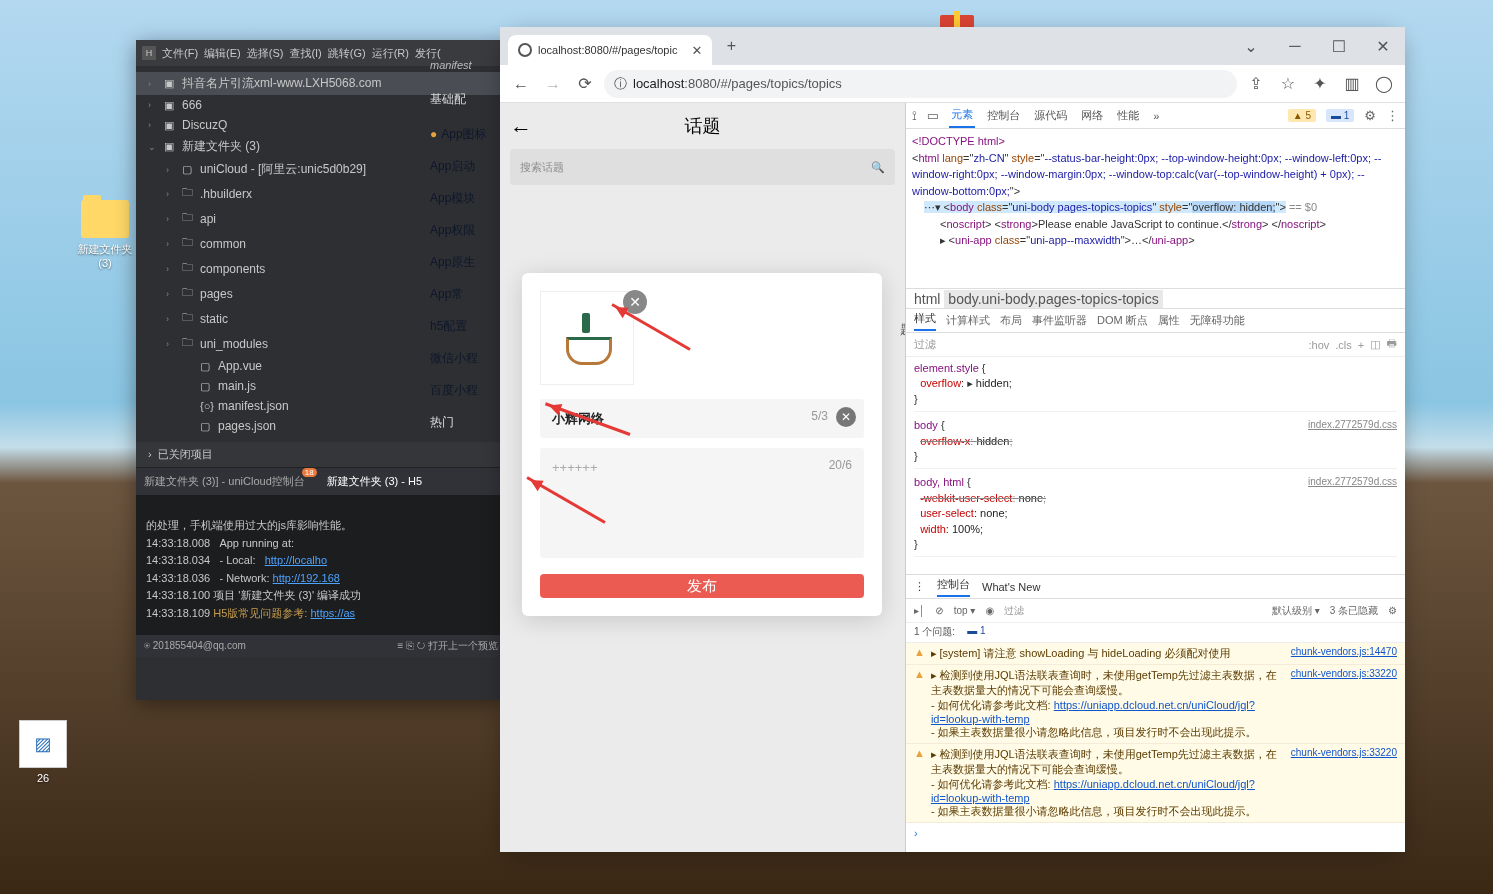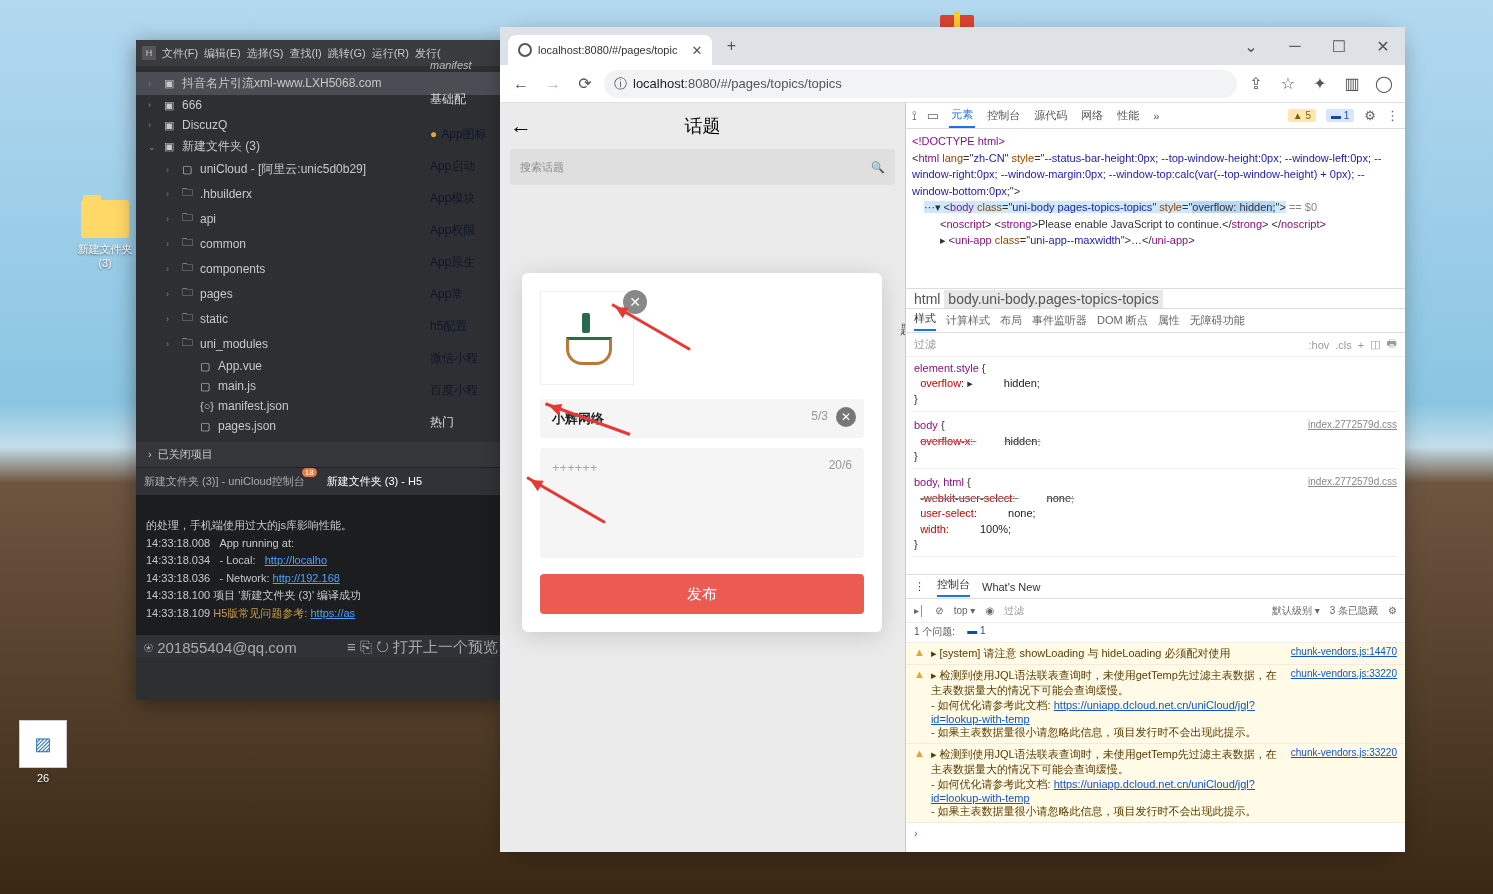--- a/index.html
+++ b/index.html
@@ -25,21 +25,21 @@
 .ide-tree-item .chev { width: 10px; color: #888; font-size: 9px; }
 .ide-tree-item .ico { width: 12px; font-size: 11px; }
 .ide-section { padding: 5px 12px; background: #34363a; font-size: 11px; }
 .ide-tabs { height: 28px; background: #303237; display: flex; align-items: center; padding: 0 8px; font-size: 11px; gap: 22px; border-top: 1px solid #222; }
 .ide-tabs .tab { position: relative; color: #aaa; }
 .ide-tabs .tab.active { color: #fff; }
 .ide-tabs .tab .badge { position: absolute; top: -6px; right: -12px; background: #e87a3d; color: #fff; border-radius: 6px; font-size: 8px; padding: 0 3px; }
 .ide-console { background: #1c1d1f; padding: 22px 10px; font-size: 11px; line-height: 1.6; height: 140px; overflow: hidden; font-family: monospace; }
 .ide-console .link { color: #4da3ff; text-decoration: underline; }
 .ide-console .warn { color: #c79d4d; }
-.ide-status { height: 22px; background: #303237; display: flex; align-items: flex-end; padding: 0 8px; font-size: 15px; color: #aaa; justify-content: space-between; }
+.ide-status { height: 22px; background: #303237; display: flex; align-items: center; padding: 0 8px; font-size: 10px; color: #aaa; justify-content: space-between; }
 
 
 .settings-col { position: absolute; left: 430px; top: 55px; width: 80px; font-size: 12px; color: #ddd; }
 .settings-col .crumb { font-style: italic; color: #bbb; margin: 4px 0 20px; font-size: 11px; }
 .settings-col .title { color: #ddd; margin-bottom: 18px; font-size: 12px; }
 .settings-col .row { margin-bottom: 15px; color: #0f172a; white-space: nowrap; }
 .settings-col .row.warn::before { content: "●"; color: #e8a23d; margin-right: 4px; }
 .settings-col .hot { color: #ddd; margin-top: 8px; }
 
 
@@ -74,21 +74,21 @@
 .modal .avatar-draw::before { content: ""; position: absolute; top: 0; left: 20px; width: 8px; height: 20px; background: #2a6a4a; border-radius: 2px; }
 .modal .avatar-draw::after { content: ""; position: absolute; top: 24px; left: 4px; width: 40px; height: 22px; border: 3px solid #b87839; border-top-color: #2a6a4a; border-radius: 0 0 16px 16px; }
 .modal .avatar-close { position: absolute; right: -14px; top: -2px; width: 24px; height: 24px; background: #888; color: #fff; border-radius: 50%; display: flex; align-items: center; justify-content: center; font-size: 14px; }
 .modal .field { background: #f5f5f5; border-radius: 3px; padding: 10px 12px; margin-bottom: 10px; position: relative; }
 .modal .field .val { font-size: 13px; color: #222; font-weight: bold; }
 .modal .field .placeholder { font-size: 13px; color: #aaa; }
 .modal .field .counter { position: absolute; right: 36px; top: 10px; font-size: 12px; color: #999; }
 .modal .field .clear { position: absolute; right: 8px; top: 8px; width: 20px; height: 20px; background: #777; color: #fff; border-radius: 50%; display: flex; align-items: center; justify-content: center; font-size: 12px; }
 .modal .field.tall { height: 110px; }
 .modal .field.tall .counter { right: 12px; }
-.modal .publish { width: 100%; height: 40px; background: #ec5b52; color: #fff; border: none; border-radius: 4px; font-size: 15px; margin-top: 6px; }
+.modal .publish { width: 100%; height: 24px; background: #ec5b52; color: #fff; border: none; border-radius: 4px; font-size: 15px; margin-top: 6px; }
 
 .arrow { position: absolute; width: 90px; height: 3px; background: #e53935; transform-origin: left center; }
 .arrow::after { content: ""; position: absolute; right: -2px; top: -5px; border: 6px solid transparent; border-left-color: #e53935; border-left-width: 12px; }
 
 
 .devtools { position: absolute; left: 405px; top: 76px; width: 500px; height: 749px; background: #fff; border-left: 1px solid #ccc; font-size: 11px; color: #333; display: flex; flex-direction: column; }
 .dt-toolbar { height: 26px; border-bottom: 1px solid #ddd; display: flex; align-items: center; padding: 0 6px; gap: 10px; }
 .dt-toolbar .icon { color: #666; font-size: 13px; }
 .dt-toolbar .tab { padding: 4px 2px; color: #555; }
 .dt-toolbar .tab.active { color: #1a73e8; border-bottom: 2px solid #1a73e8; }
@@ -105,21 +105,21 @@
 .dt-crumb { height: 20px; border-bottom: 1px solid #ddd; padding: 2px 8px; font-size: 14px; color: #555; }
 .dt-crumb .cur { background: #e8e8e8; padding: 1px 4px; }
 .dt-styles-tabs { height: 24px; border-bottom: 1px solid #ddd; display: flex; align-items: center; gap: 10px; padding: 0 8px; font-size: 11px; }
 .dt-styles-tabs .t.active { color: #333; border-bottom: 2px solid #1a73e8; padding-bottom: 3px;}
 .dt-styles-tabs .t { color: #666; }
 .dt-filter { height: 24px; border-bottom: 1px solid #eee; display: flex; align-items: center; padding: 0 8px; color: #999; justify-content: space-between; }
 .dt-filter .r { display: flex; gap: 6px; align-items: center; }
 .dt-styles-body { padding: 4px 8px; font-family: monospace; font-size: 11px; line-height: 1.4; flex:1; overflow:hidden; border-bottom: 1px solid #ddd; }
 .dt-styles-body .sel { color: #881280; }
 .dt-styles-body .prop { color: #c80000; }
-.dt-styles-body .pval { color: #222; margin-left: 28px; }
+.dt-styles-body .pval { color: #222; }
 .dt-styles-body .src { float: right; color: #888; text-decoration: underline; font-size: 10px; }
 .dt-styles-body .strike { text-decoration: line-through; color: #888; }
 .dt-styles-body .rule { margin-bottom: 6px; border-bottom: 1px solid #f0f0f0; padding-bottom: 4px;}
 .dt-console-tabs { height: 24px; border-bottom: 1px solid #ddd; display: flex; align-items: center; gap: 12px; padding: 0 8px; font-size: 11px; }
 .dt-console-tabs .t.active { border-bottom: 2px solid #1a73e8; padding-bottom: 3px;}
 .dt-console-toolbar { height: 24px; border-bottom: 1px solid #eee; display: flex; align-items: center; gap: 10px; padding: 0 8px; font-size: 10px; color: #666; }
 .dt-console-toolbar .filter { flex: 1; color: #999; }
 .dt-issues { height: 20px; border-bottom: 1px solid #eee; padding: 2px 8px; font-size: 10px; color: #555; display:flex; gap:12px; }
 .dt-console-body { flex: 1; overflow: hidden; font-size: 11px; }
 .dt-console-body .msg { display: flex; padding: 3px 8px; border-bottom: 1px solid #f4ecd8; background: #fffbe6; gap: 6px; }

